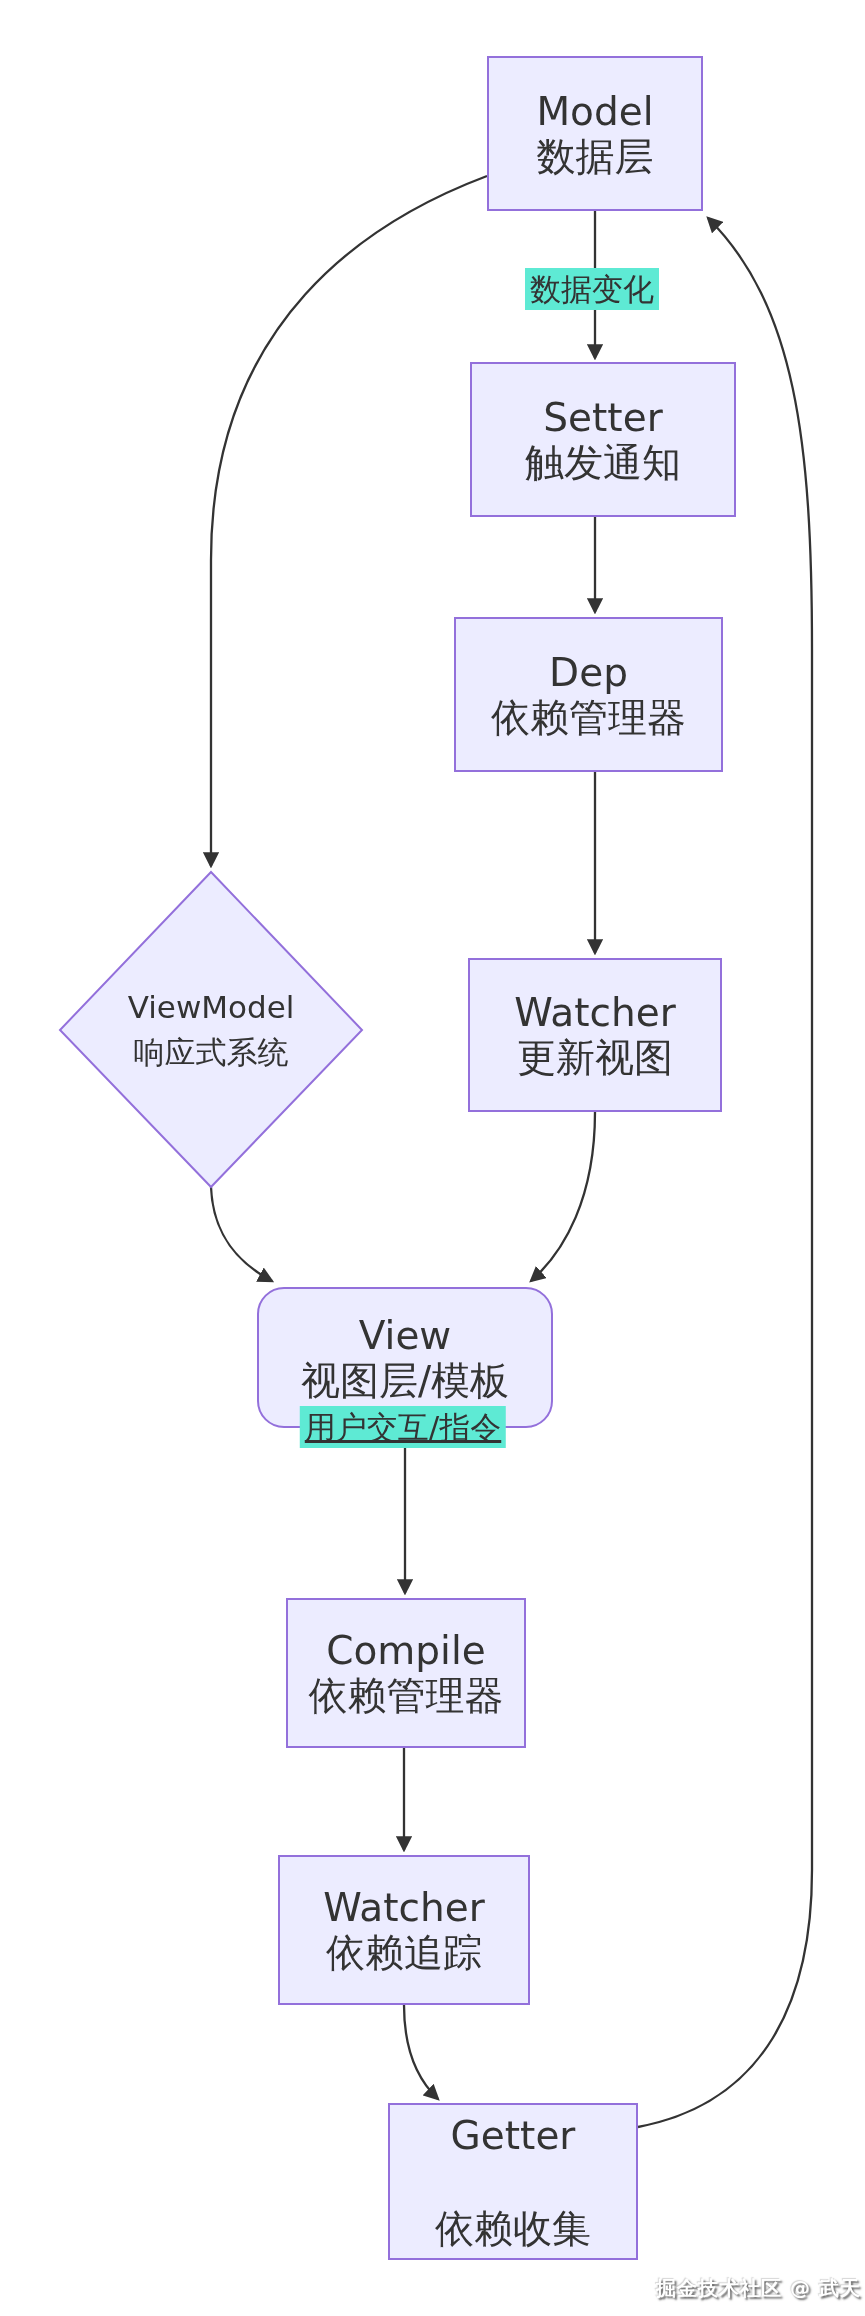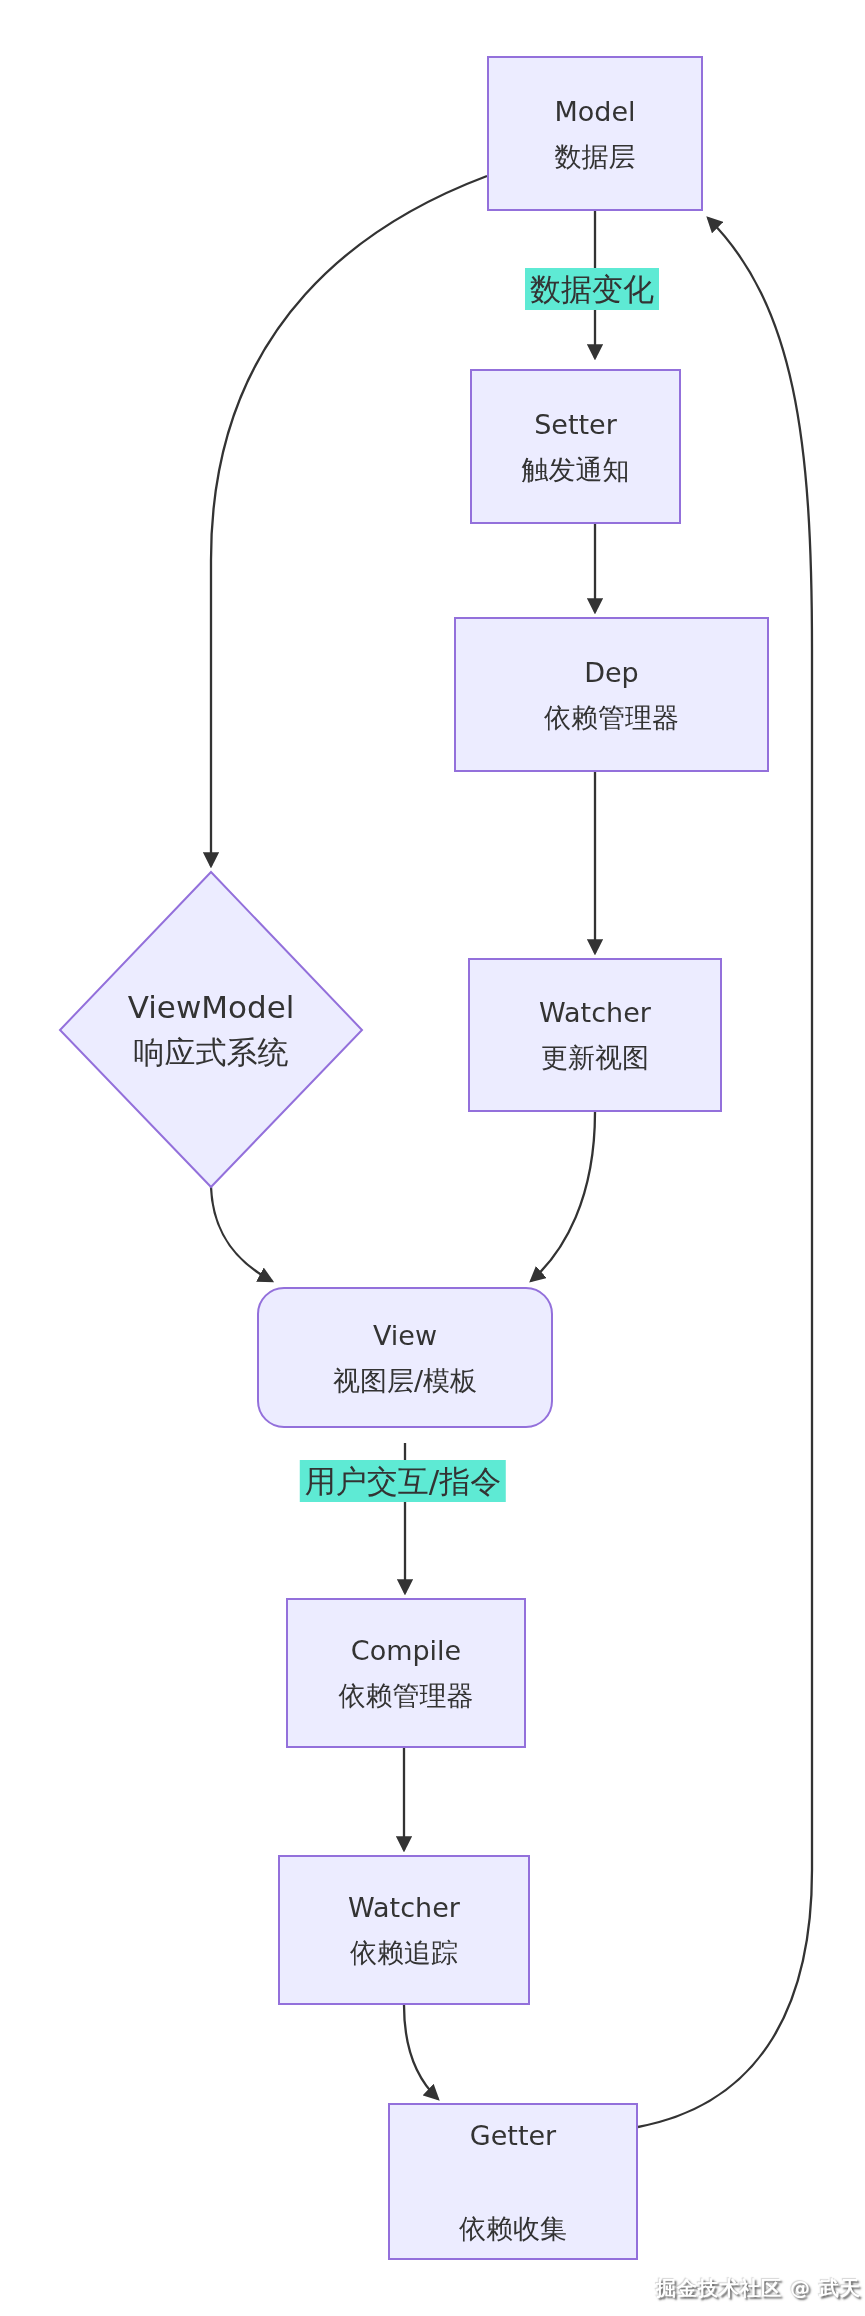--- a/index.html
+++ b/index.html
@@ -30,21 +30,21 @@
   .node {
     position: absolute;
     box-sizing: border-box;
     background: #ECECFF;
     border: 2px solid #9370DB;
     display: flex;
     flex-direction: column;
     align-items: center;
     justify-content: center;
     color: #333333;
-    font-size: 27px;
+    font-size: 39px;
     line-height: 45px;
     text-align: center;
   }
   .diamond-label {
     position: absolute;
     display: flex;
     flex-direction: column;
     align-items: center;
     justify-content: center;
     color: #333333;
@@ -99,26 +99,26 @@
     <path class="edge-path" d="M 638 2127 C 765 2103, 812 2000, 812 1870 L 812 650 C 812 440, 795 305, 708 218" marker-end="url(#arrowhead)"></path>
 
     <polygon points="211,872 362,1030 211,1187 60,1030" fill="#ECECFF" stroke="#9370DB" stroke-width="2"></polygon>
   </svg>
 
   <div class="node" style="left:487px; top:56px; width:216px; height:155px;">
     <div>Model</div>
     <div>数据层</div>
   </div>
 
-  <div class="node" style="left:470px; top:362px; width:211px; height:155px;margin-top:7px;">
+  <div class="node" style="left:470px; top:362px; width:266px; height:155px;">
     <div>Setter</div>
     <div>触发通知</div>
   </div>
 
-  <div class="node" style="left:454px; top:617px; width:315px; height:155px;">
+  <div class="node" style="left:454px; top:617px; width:269px; height:155px;">
     <div>Dep</div>
     <div>依赖管理器</div>
   </div>
 
   <div class="node" style="left:468px; top:958px; width:254px; height:154px;">
     <div>Watcher</div>
     <div>更新视图</div>
   </div>
 
   <div class="diamond-label" style="left:61px; top:985px; width:300px; height:90px;">
@@ -140,17 +140,17 @@
     <div>Watcher</div>
     <div>依赖追踪</div>
   </div>
 
   <div class="node" style="left:388px; top:2103px; width:250px; height:157px;gap:48px;">
     <div>Getter</div>
     <div>依赖收集</div>
   </div>
 
   <div class="edge-label" style="left:592px; top:289px;">数据变化</div>
-  <div class="edge-label" style="left:403px; top:1481px;">用户交互/指令</div>
+  <div class="edge-label" style="left:403px; top:1427px;text-decoration:underline;">用户交互/指令</div>
 
   <div class="watermark">掘金技术社区 @ 武天</div>
 
 </div>
 
 </body></html>

